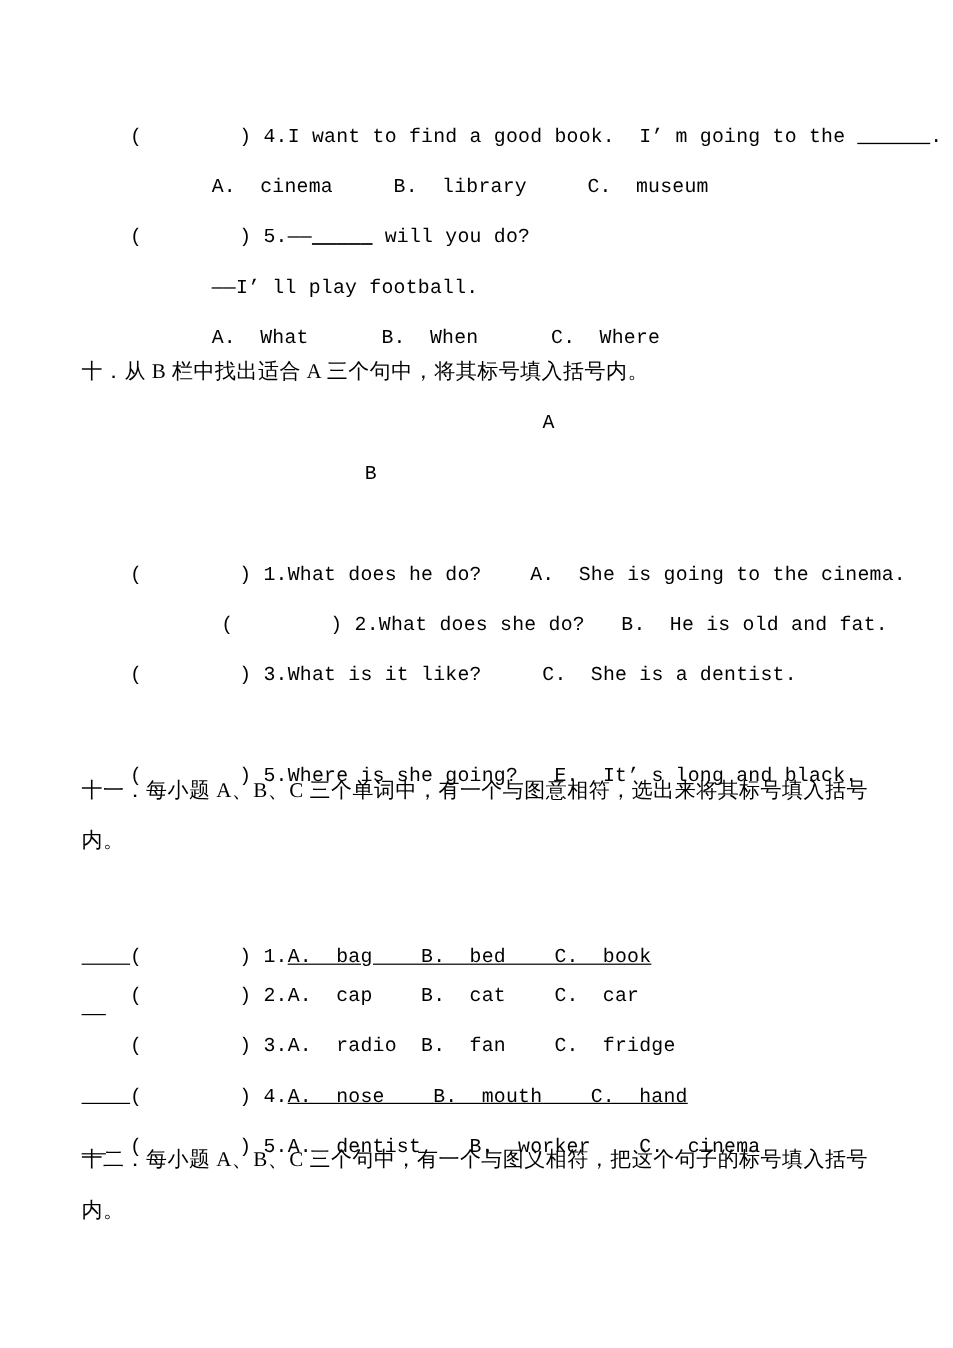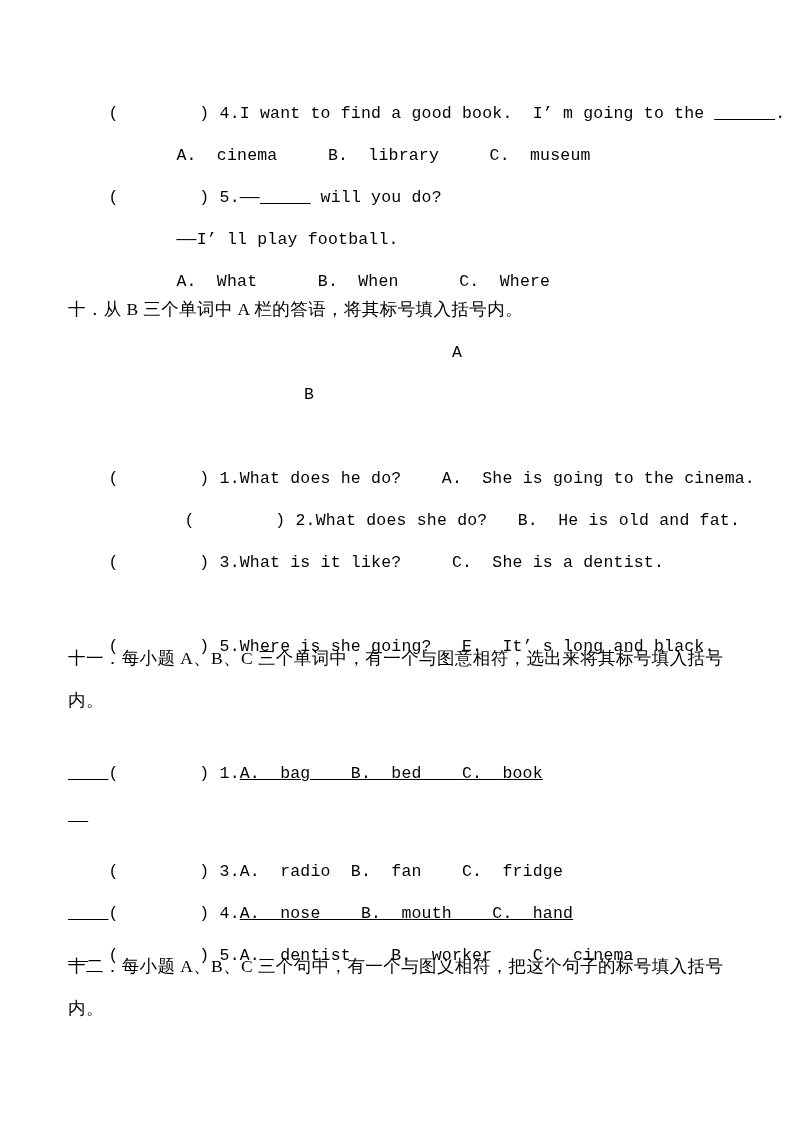--- a/index.html
+++ b/index.html
@@ -101,21 +101,21 @@
 
   <div class="row en indent" style="top:177px;">
     <span>——I’ ll play football.</span>
   </div>
 
   <div class="row en indent" style="top:219px;">
     <span>A.  What      B.  When      C.  Where</span>
   </div>
 
   <div class="head-wrap cn" style="top:288px;">
-    <span>十．从 B 三个单词中 A 栏的答语，将其标号填入括号内。</span>
+    <span>十．从 B 栏中找出适合 A 三个句中，将其标号填入括号内。</span>
   </div>
 
   <div class="colhdr" style="left:452px; top:332px;">
     <span>A</span>
   </div>
 
   <div class="colhdr" style="left:304px; top:374px;">
     <span>B</span>
   </div>
 
@@ -133,24 +133,27 @@
 
 
   <div class="row en" style="top:584px;">
     <span class="lead">(        ) 5.</span><span>Where is she going?</span><span>   </span><span>E.  It’ s long and black.</span>
   </div>
 
   <div class="head-wrap cn" style="top:637px;">
     <span>十一．每小题 A、B、C 三个单词中，有一个与图意相符，选出来将其标号填入括号内。</span>
   </div>
 
-  <div class="row en" style="top:711px;text-decoration:underline;">
+  <div class="row en" style="top:735px;text-decoration:underline;">
     <span class="lead">(        ) 1.</span><span>A.  bag    B.  bed    C.  book</span>
   </div>
 
+  <div class="row en" style="top:767px;">
+    <span class="lead">(        ) 2.</span><span>A.  cap    B.  cat    C.  car</span>
+  </div>
 
   <div class="row en" style="top:809px;">
     <span class="lead">(        ) 3.</span><span>A.  radio  B.  fan    C.  fridge</span>
   </div>
 
   <div class="row en" style="top:851px;text-decoration:underline;">
     <span class="lead">(        ) 4.</span><span>A.  nose    B.  mouth    C.  hand</span>
   </div>
 
   <div class="row en" style="top:893px;">

